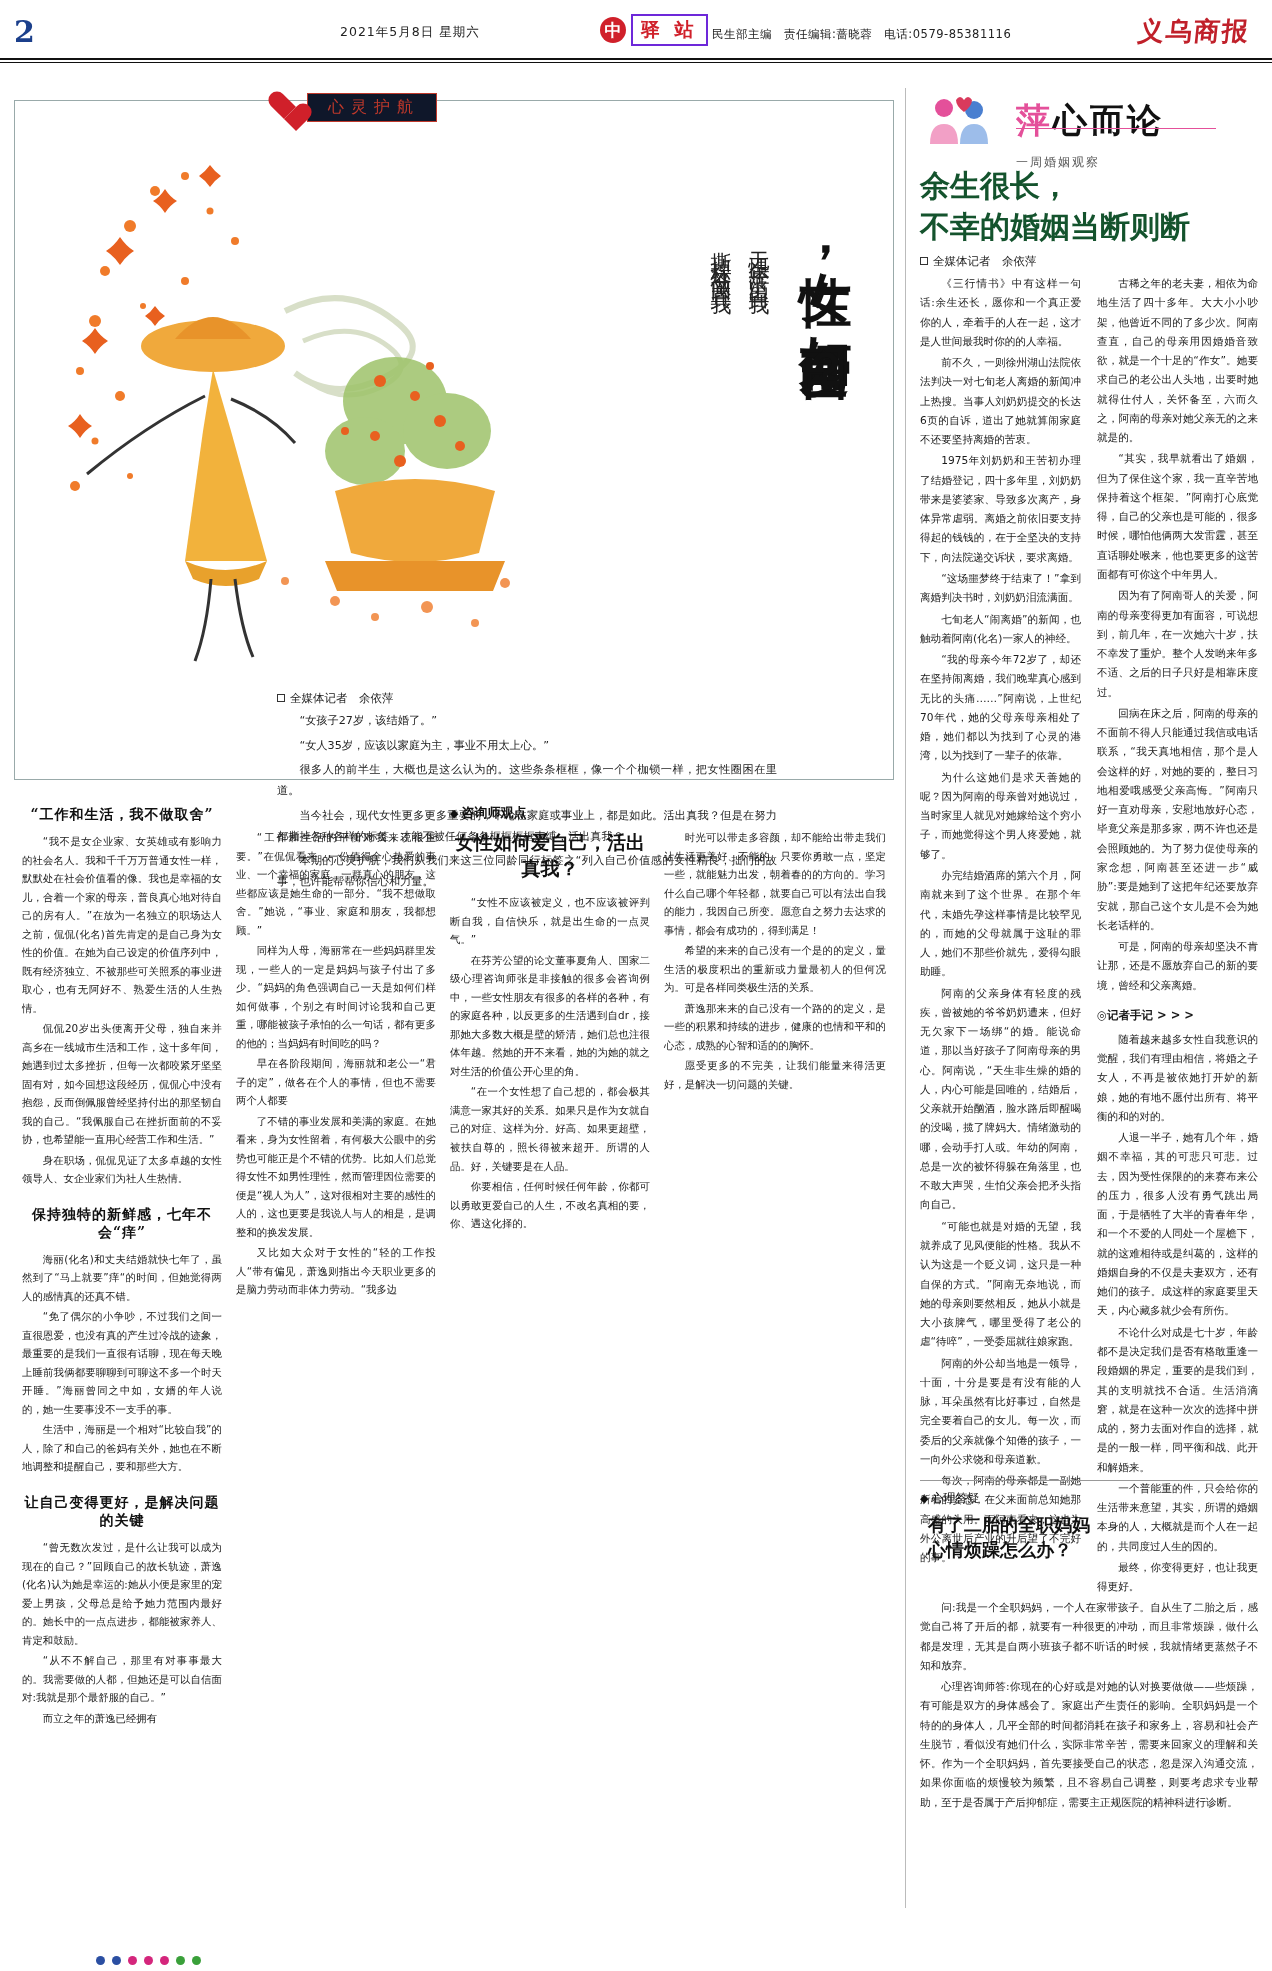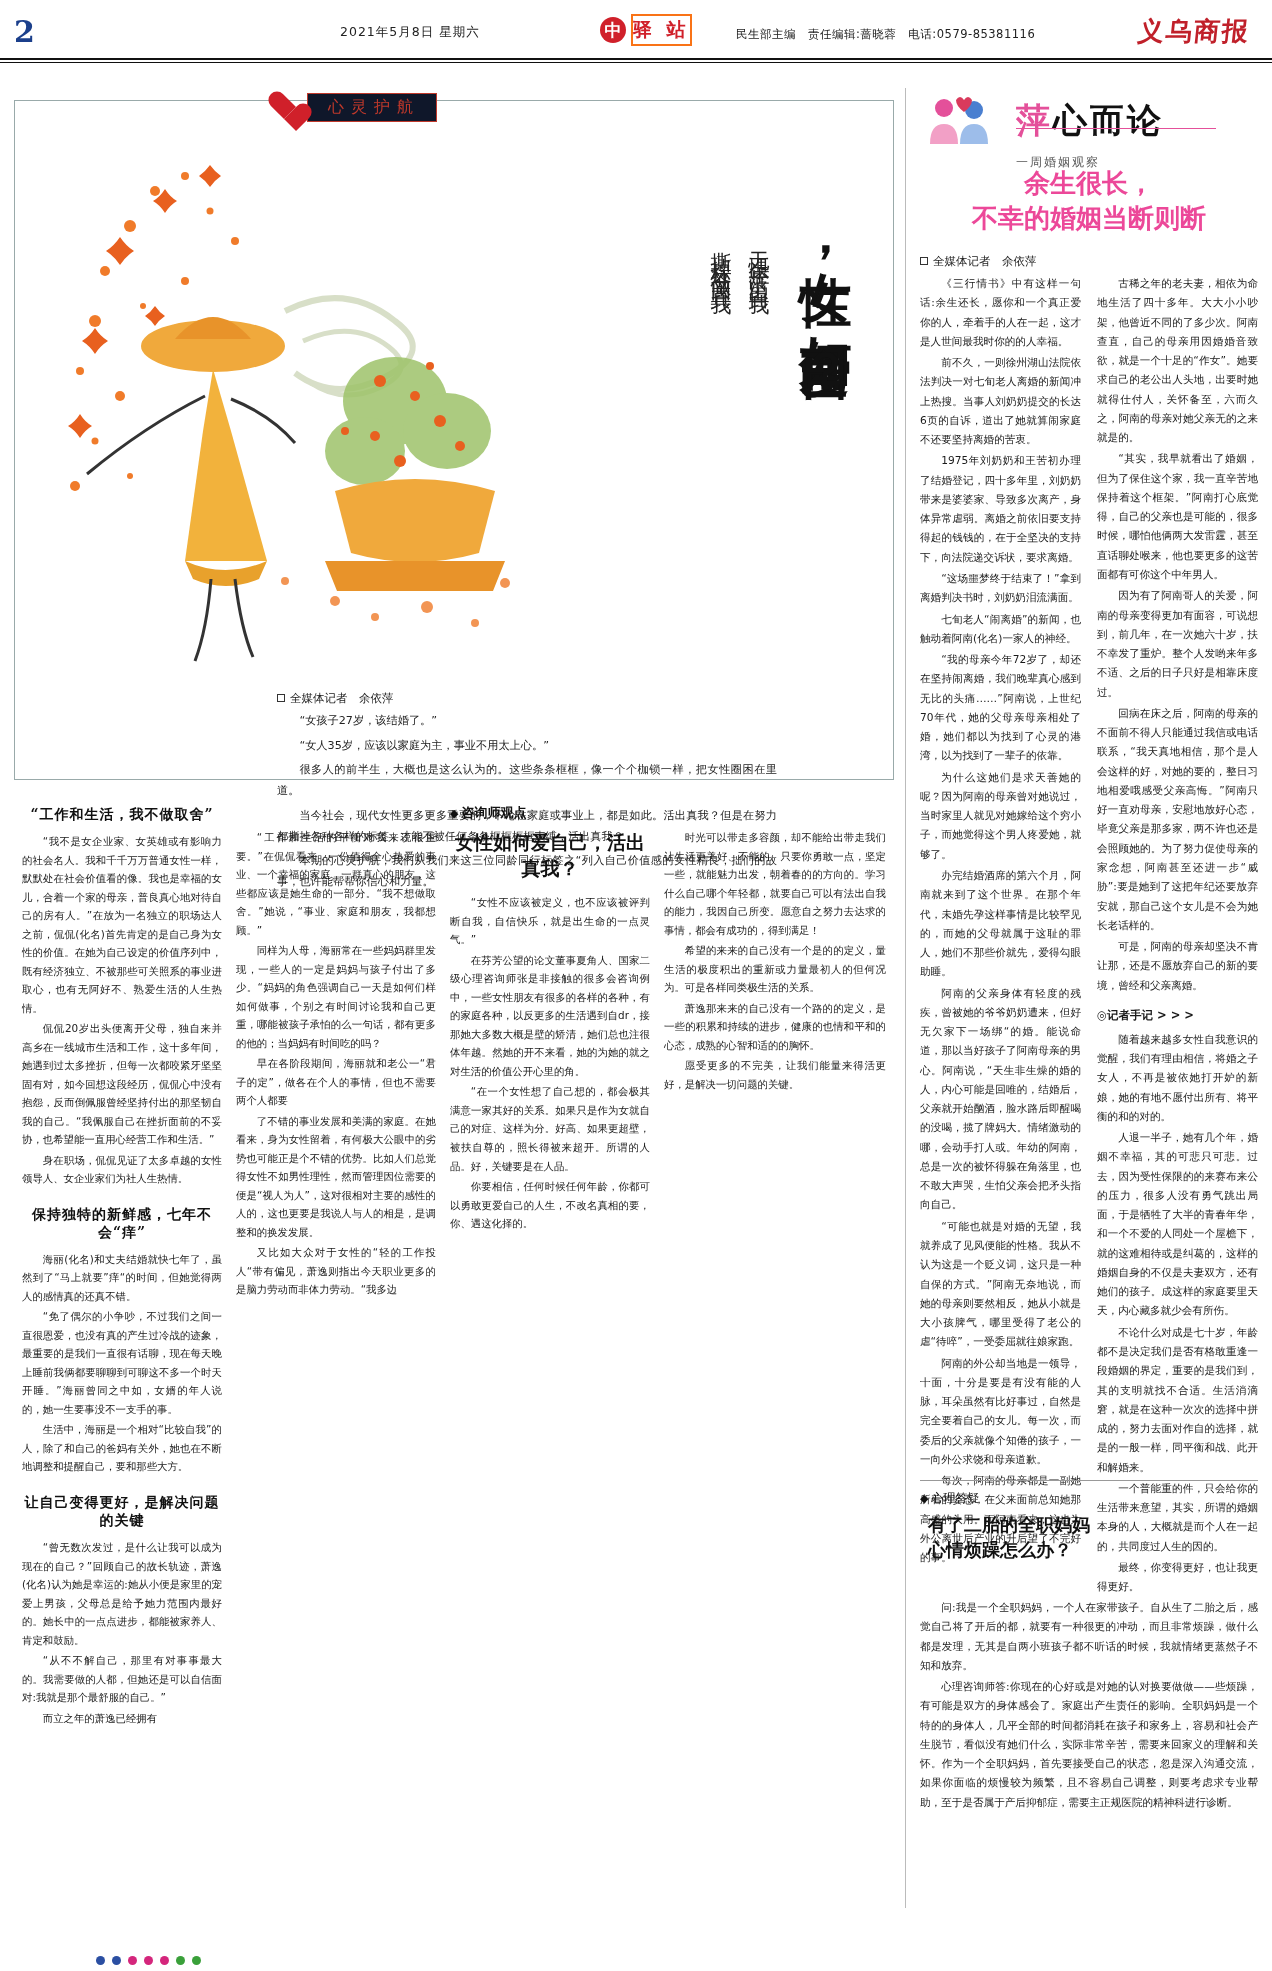--- a/index.html
+++ b/index.html
@@ -29,27 +29,27 @@
   .mh-logo {
     position:absolute; left:600px; top:14px;
     display:flex; align-items:center; gap:5px;
   }
   .mh-logo-badge {
     width:26px;height:26px;border-radius:50%;
     background:#d0202a;color:#fff;font-size:17px;font-weight:bold;
     display:flex;align-items:center;justify-content:center;
   }
   .mh-logo-text {
-    border:2px solid #f97316; color:#d0202a; font-weight:bold;
-    font-size:19px; padding:1px 0; letter-spacing:4px;
+    border:2px solid #6d28d9; color:#d0202a; font-weight:bold;
+    font-size:19px; padding:1px 8px; letter-spacing:4px;
     font-family:"DejaVu Serif","Liberation Serif",serif;
   }
   .mh-credits {
     position:absolute; left:712px; top:27px;
-    font-size:11.5px; color:#222; letter-spacing:.5px;margin-left:24px;
+    font-size:11.5px; color:#222; letter-spacing:.5px;
   }
   .mh-paper {
     position:absolute; right:22px; top:14px;
     font-size:26px; font-weight:bold; color:#c0202a;
     font-family:"DejaVu Serif","Liberation Serif",serif;
     letter-spacing:2px; transform:skewX(-6deg);
   }
   .rule-top { position:absolute; top:58px; left:0; width:1272px; height:2px; background:#111; }
   .rule-top2 { position:absolute; top:62px; left:0; width:1272px; height:1px; background:#111; }
 
@@ -153,21 +153,21 @@
     font-family:"DejaVu Serif","Liberation Serif",serif;
   }
   .r-logo-main { font-size:34px; font-weight:bold; color:#111; letter-spacing:3px; }
   .r-logo-main .pink { color:#e4509a; }
   .r-logo-sub { font-size:12px; color:#555; letter-spacing:2px; margin-top:10px; }
   .r-logo-rule { position:absolute; left:96px; top:34px; width:200px; height:1px; background:#e4509a; }
 
   .r-title {
     position:absolute; left:0; top:78px; width:338px;
     font-family:"DejaVu Serif","Liberation Serif",serif;
-    font-size:26px; font-weight:bold; line-height:1.35; color:#ec4899;text-align:center;
+    font-size:30px; font-weight:bold; line-height:1.35; color:#14532d;
   }
   .r-byline { position:absolute; left:0; top:166px; font-size:11.5px; color:#222; }
   .r-byline .sq { display:inline-block;width:8px;height:8px;border:1px solid #333;margin-right:5px; }
   .r-body {
     position:absolute; left:0; top:186px; width:338px;
     font-size:10.6px; line-height:1.82; text-align:justify; color:#1a1a1a;
     column-count:2; column-gap:16px;
   }
   .r-body p { margin:0 0 2px 0; text-indent:2em; }
   .r-note-head { font-size:11.5px; font-weight:bold; margin:10px 0 4px; }

